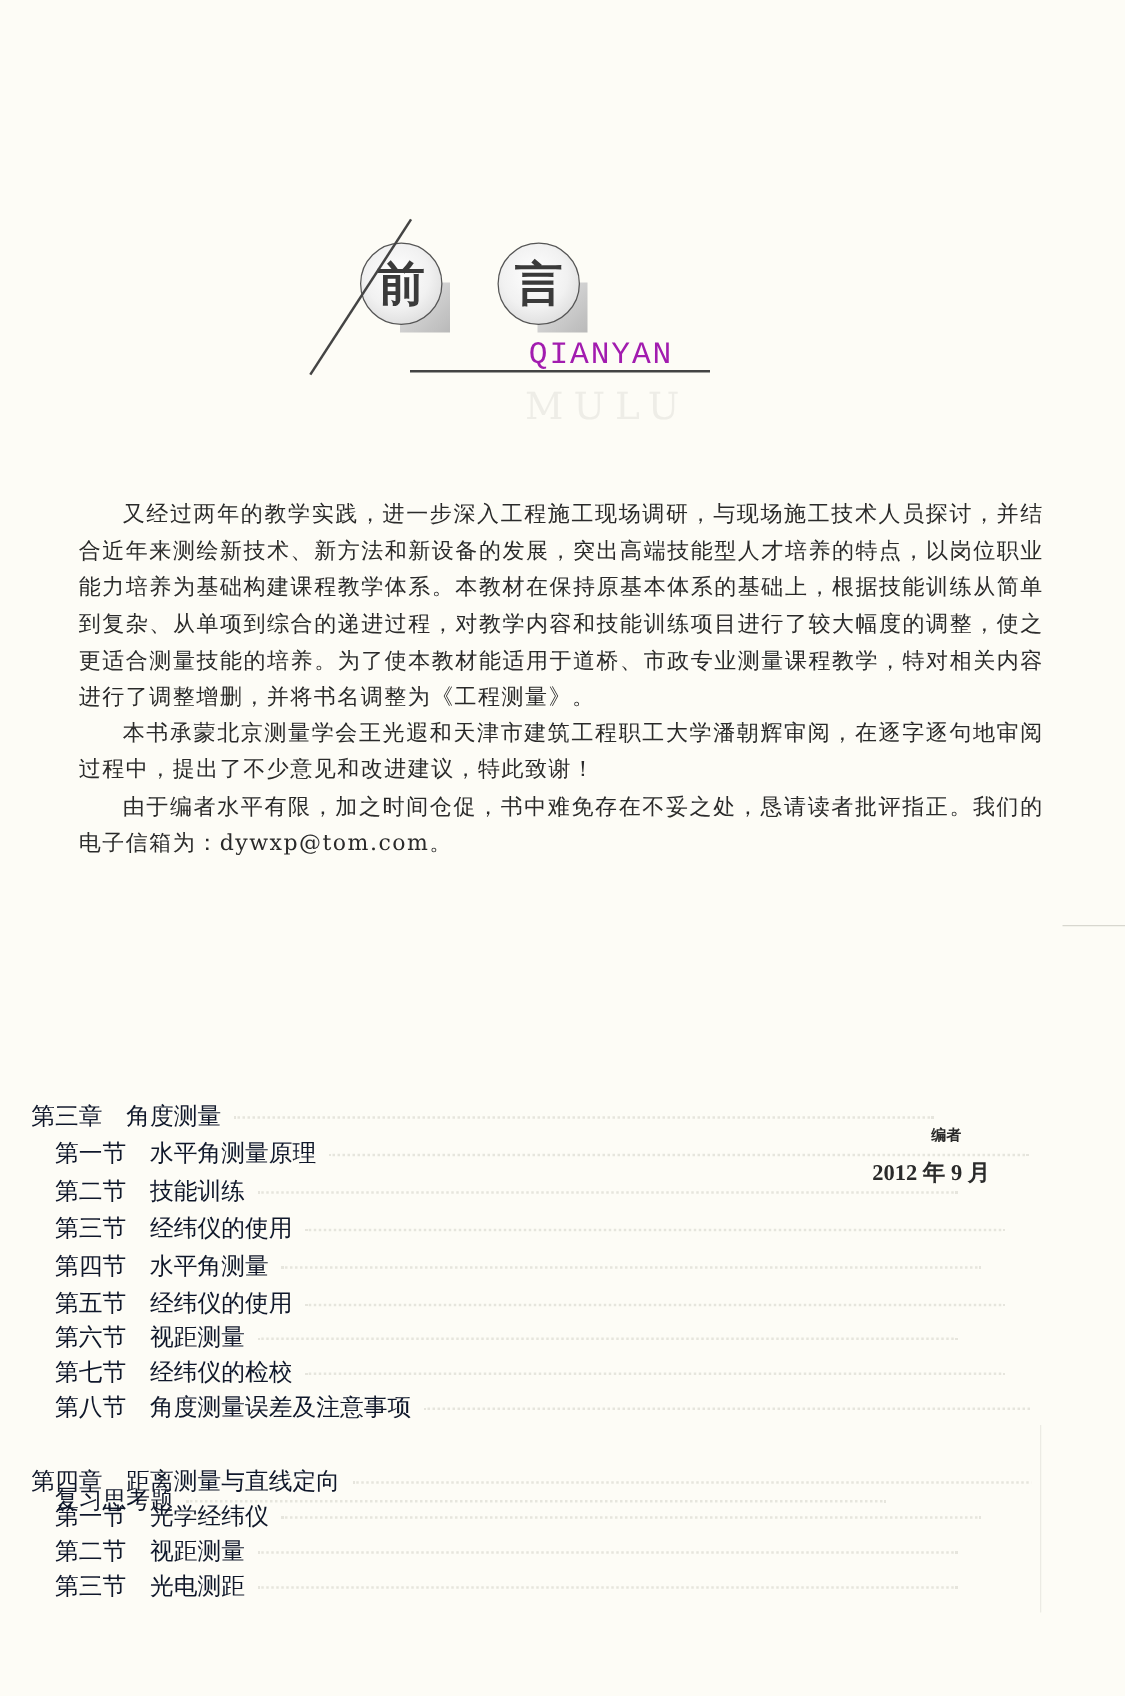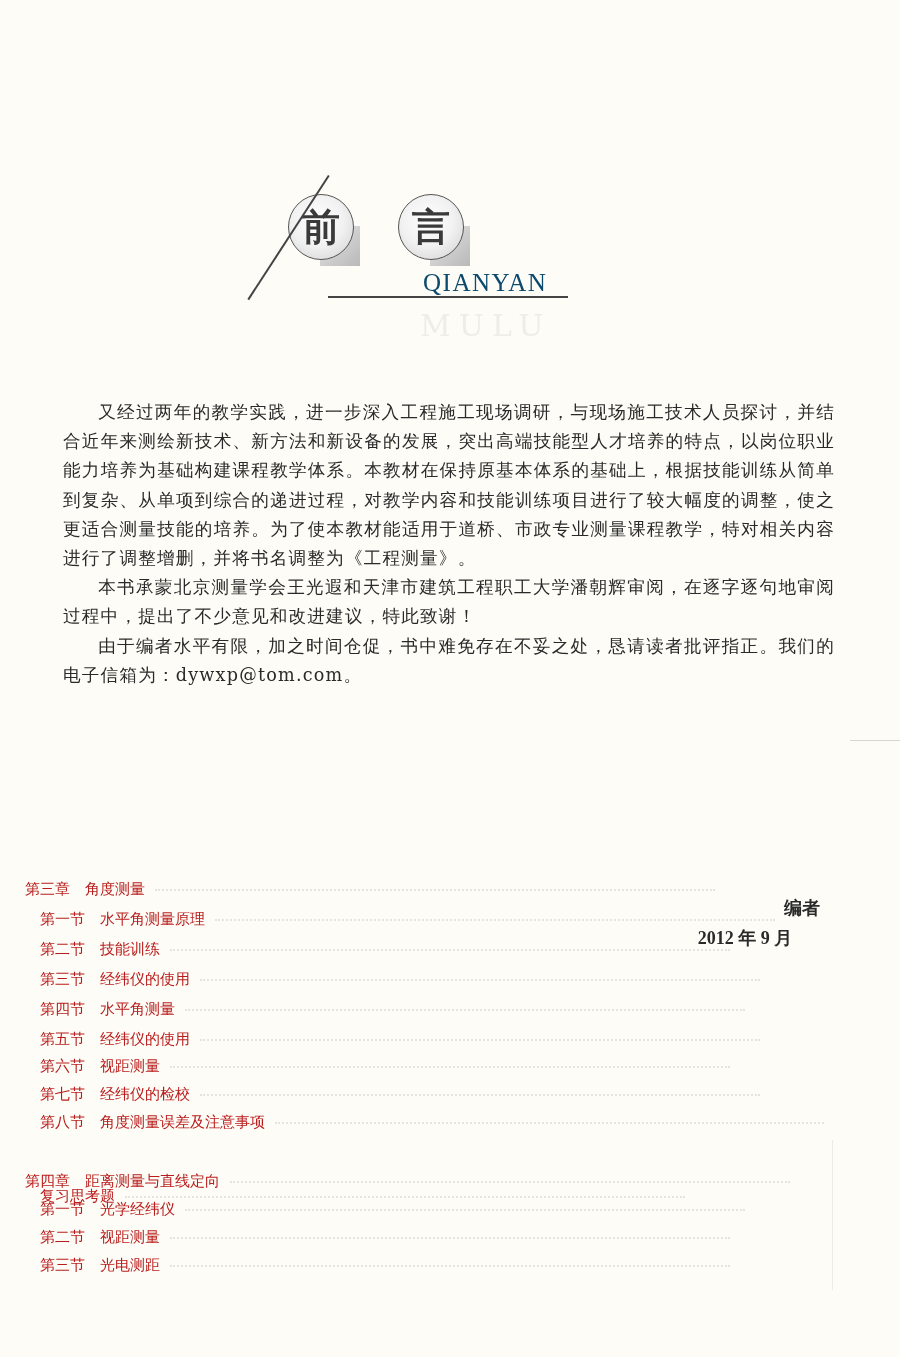--- a/index.html
+++ b/index.html
@@ -7,21 +7,21 @@
     width: 900px; height: 1357px; position: relative; overflow: hidden;
     background: #fdfcf6;
     font-family: "DejaVu Serif", "Liberation Serif", serif;
     color: #2a2a2a;
   }
   .page { position: absolute; inset: 0; }
 
   
   .ghost { position: absolute; color: #d9d8d0; opacity: 0.55; font-family: "DejaVu Serif", serif; }
   .ghost-mulu { left: 420px; top: 308px; font-size: 30px; letter-spacing: 8px; color: #e3e2dc; }
-  .ghost-toc { position: absolute; left: 25px; width: 800px; font-size: 15px; color: #b91c1c; white-space: nowrap; overflow: hidden; }
+  .ghost-toc { position: absolute; left: 25px; width: 800px; font-size: 19px; color: #0f172a; white-space: nowrap; overflow: hidden; }
   .ghost-toc .dots { display: inline-block; border-bottom: 2px dotted #e6e5dd; width: 560px; margin-left: 10px; vertical-align: middle; }
   .ghost-side { position: absolute; left: 832px; top: 1140px; width: 20px; height: 150px; border-left: 1px solid #ecebe4; }
   .ghost-box { position: absolute; left: 850px; top: 720px; width: 50px; height: 20px; border-bottom: 1px solid #d8d7cf; }
 
   
   .header { position: absolute; left: 280px; top: 170px; width: 320px; height: 130px; }
   .circle {
     position: absolute; width: 64px; height: 64px; border-radius: 50%;
     border: 1.5px solid #555;
     background: radial-gradient(circle at 45% 40%, #ffffff 0%, #f1f1f1 50%, #cfcfcf 100%);
@@ -29,28 +29,28 @@
     font-size: 38px; font-weight: bold; color: #3a3a3a;
     font-family: "DejaVu Serif", serif;
   }
   .circle-shadow { position: absolute; width: 40px; height: 40px; background: linear-gradient(135deg, #e6e6e6, #b9b9b9); }
   .c1 { left: 8px; top: 24px; }
   .c1s { left: 40px; top: 56px; }
   .c2 { left: 118px; top: 24px; }
   .c2s { left: 150px; top: 56px; }
   .slash { position: absolute; left: 48px; top: 5px; width: 1.5px; height: 148px; background: #444; transform-origin: top left; transform: rotate(33deg); }
   .baseline { position: absolute; left: 48px; top: 126px; width: 240px; height: 1.5px; background: #444; }
-  .qianyan { position: absolute; left: 143px; top: 99px; font-family: Liberation Serif, serif; font-size: 25px; letter-spacing: 1.5px; color: #0c4a6e; }
+  .qianyan { position: absolute; left: 143px; top: 99px; font-family: Liberation Mono, monospace; font-size: 25px; letter-spacing: 1.5px; color: #a21caf; }
 
   
   .body { position: absolute; left: 63px; top: 398px; width: 772px; }
   .para { font-size: 17.6px; line-height: 29.2px; text-indent: 2em; text-align: justify; margin: 0; letter-spacing: 1.2px; font-family: "DejaVu Serif", serif; }
 
   .sign { position: absolute; left: 660px; top: 893px; width: 160px; text-align: center; font-family: "DejaVu Sans", sans-serif; }
-  .sign-author { display: block; margin-left: 34px; text-align: right; font-size: 18px; font-weight: bold; line-height: 30px; }
+  .sign-author { display: block; margin-left: 34px; text-align: center; font-size: 12px; font-weight: bold; line-height: 30px; }
   .sign-date { display: block; font-size: 18px; font-weight: bold; line-height: 30px; font-family: "Liberation Serif", serif; text-align: center; margin-left: 10px; }
 </style>
 </head>
 <body>
 
 <div class="page">
 
   <div class="ghost ghost-mulu">MULU</div>
   <div id="ghost-toc-container">
       <div class="ghost-toc" style="top: 880px;"><span>第三章　角度测量</span><span class="dots"></span></div>

